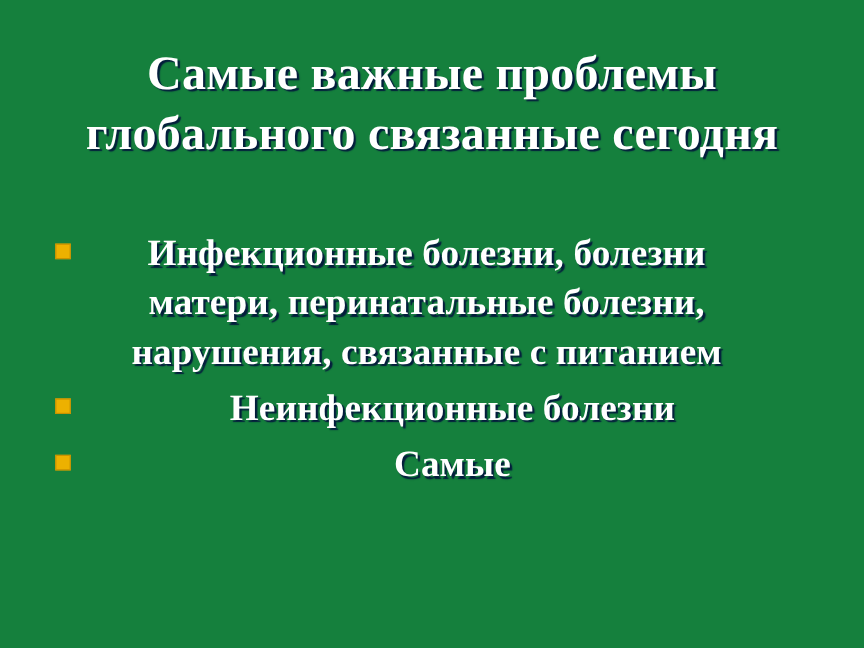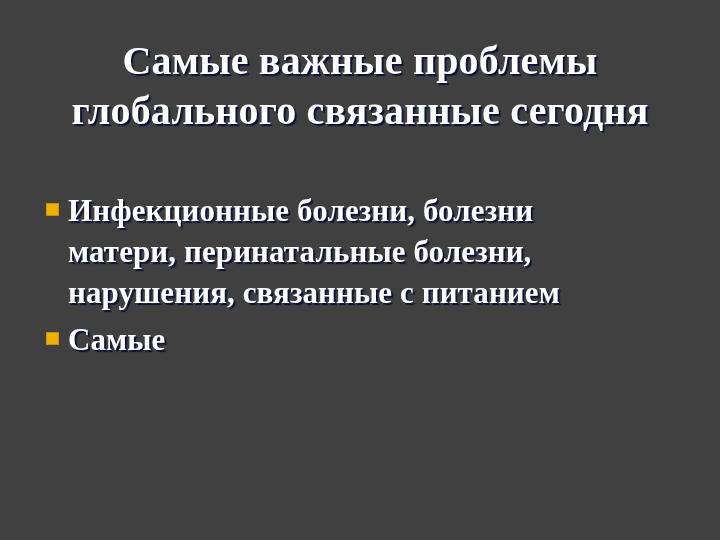--- a/index.html
+++ b/index.html
@@ -11,21 +11,21 @@
     width: 720px;
     height: 540px;
     overflow: hidden;
     font-family: "Liberation Serif", "DejaVu Serif", serif;
   }
 
   #slide {
     position: relative;
     width: 720px;
     height: 540px;
-    background: #404040;
+    background: #15803d;
     box-sizing: border-box;
     overflow: hidden;
   }
 
   
   #title-block {
     position: absolute;
     left: 40px;
     top: 36px;
     width: 640px;
@@ -41,20 +41,21 @@
     white-space: nowrap;
     text-shadow: 2px 2px 1px rgba(0, 10, 60, 0.85);
   }
 
   
   #bullet-list {
     position: absolute;
     left: 46px;
     top: 190px;
     width: 640px;
+    text-align: center;
   }
   .bullet-item {
     display: flex;
     align-items: flex-start;
     margin-bottom: 6px;
   }
   .bullet-marker {
     flex: 0 0 auto;
     width: 13px;
     height: 13px;
@@ -86,20 +87,24 @@
     <div class="title-line">глобального связанные сегодня</div>
   </div>
 
   <div id="bullet-list">
 
     <div class="bullet-item wide">
       <span class="bullet-marker"></span>
       <span class="bullet-text">Инфекционные болезни, болезни матери, перинатальные болезни, нарушения, связанные с питанием</span>
     </div>
 
+    <div class="bullet-item">
+      <span class="bullet-marker"></span>
+      <span class="bullet-text">Неинфекционные болезни</span>
+    </div>
 
     <div class="bullet-item">
       <span class="bullet-marker"></span>
       <span class="bullet-text">Самые</span>
     </div>
 
   </div>
 
 </div>
 

